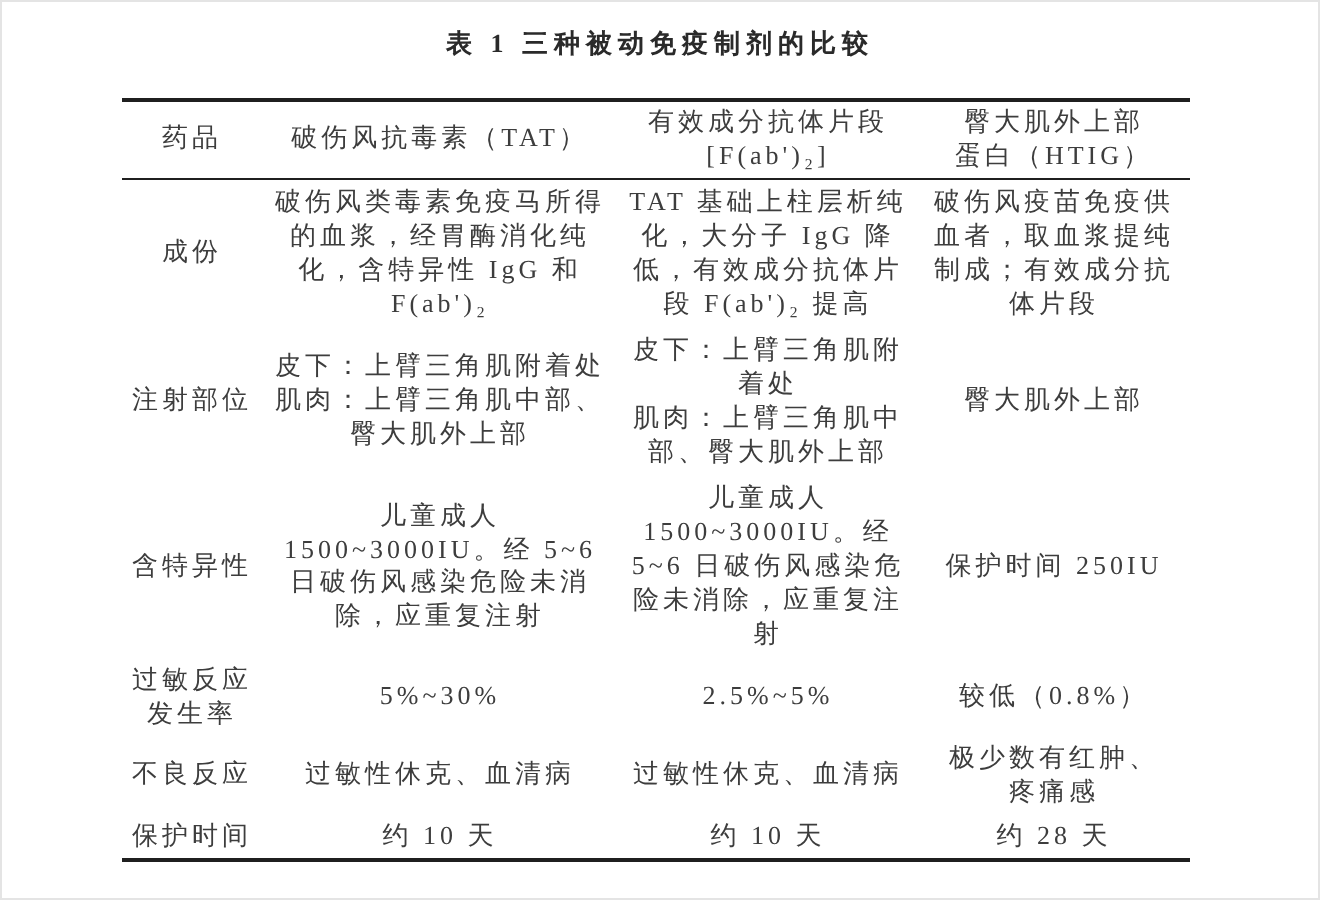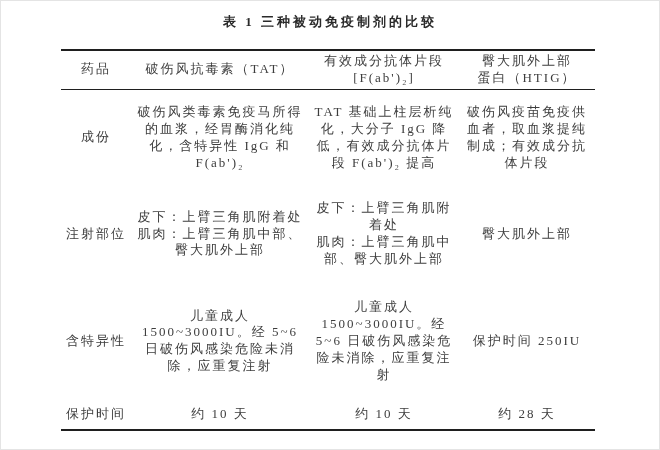--- a/index.html
+++ b/index.html
@@ -100,20 +100,34 @@
       </tr>
       <tr>
         <th>含特异性</th>
         <td>儿童成人
 1500~3000IU。经 5~6 日破伤风感染危险未消除，应重复注射</td>
         <td>儿童成人
 1500~3000IU。经 5~6 日破伤风感染危险未消除，应重复注射</td>
         <td>保护时间 250IU</td>
       </tr>
       <tr>
+        <th>过敏反应
+发生率</th>
+        <td>5%~30%</td>
+        <td>2.5%~5%</td>
+        <td>较低（0.8%）</td>
+      </tr>
+      <tr>
+        <th>不良反应</th>
+        <td>过敏性休克、血清病</td>
+        <td>过敏性休克、血清病</td>
+        <td>极少数有红肿、
+疼痛感</td>
+      </tr>
+      <tr>
         <th>保护时间</th>
         <td>约 10 天</td>
         <td>约 10 天</td>
         <td>约 28 天</td>
       </tr>
     </tbody>
   </table>
 
 </div>
 

